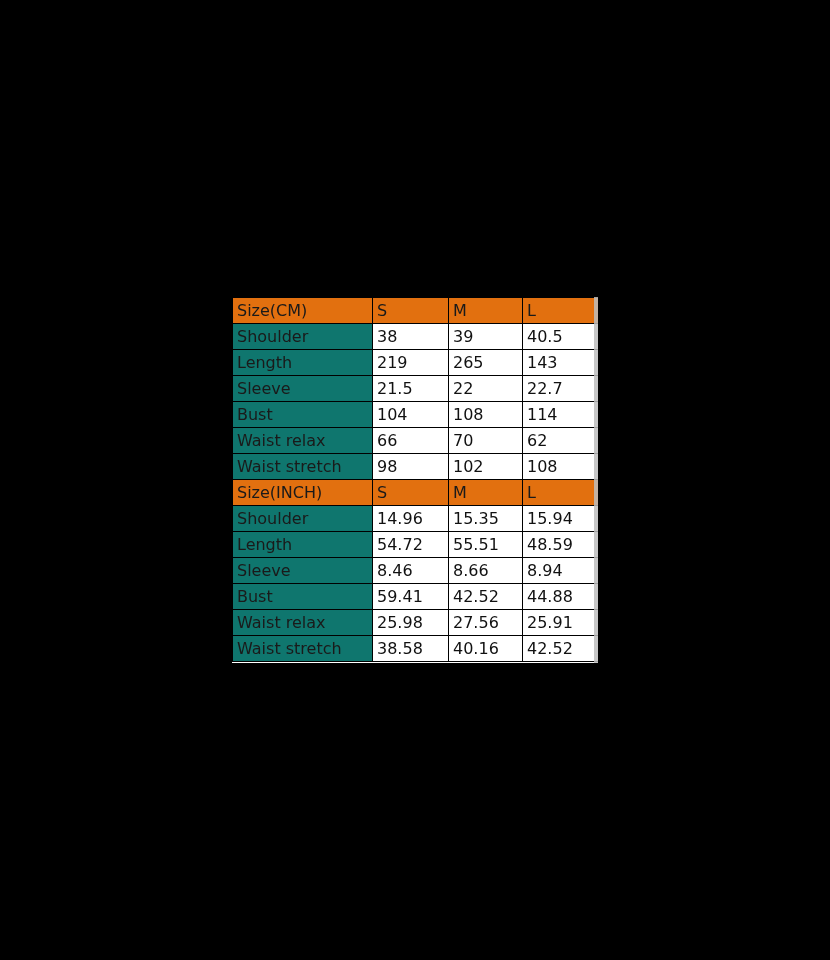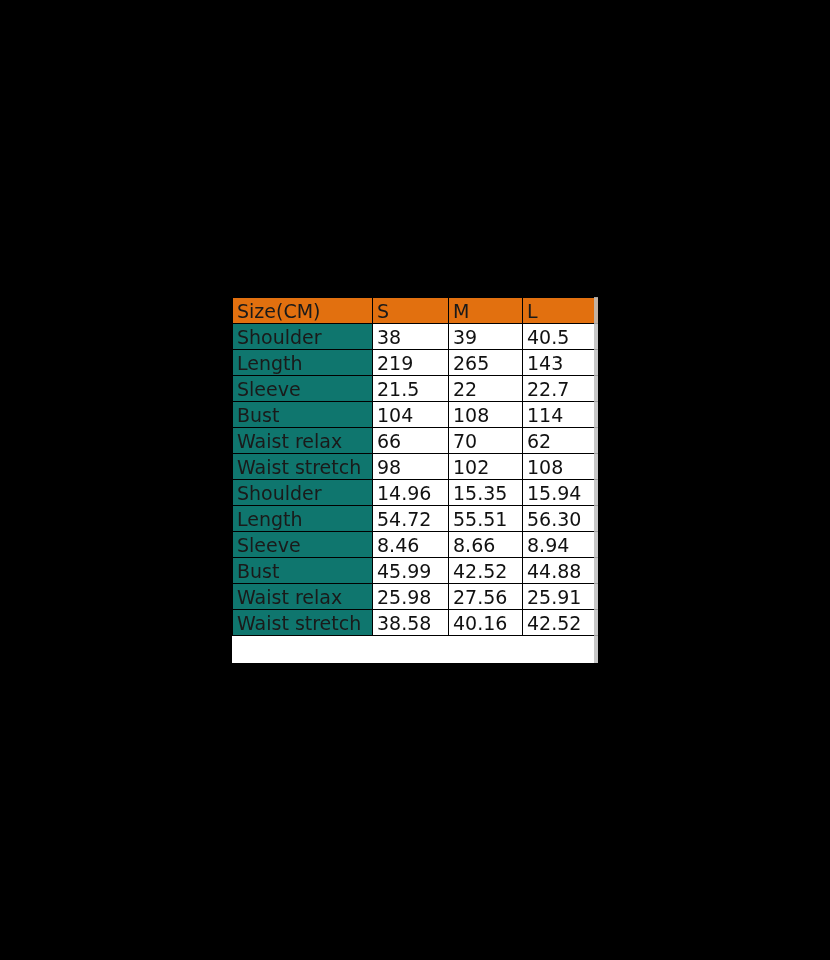--- a/index.html
+++ b/index.html
@@ -35,21 +35,21 @@
   table.size-chart col.c-label { width: 140px; }
   table.size-chart col.c-s     { width: 76px; }
   table.size-chart col.c-m     { width: 74px; }
   table.size-chart col.c-l     { width: 76px; }
 
   table.size-chart td {
     height: 26px;
     box-sizing: border-box;
     border: 1px solid #000000;
     padding: 0 0 0 4px;
-    font-size: 19px;
+    font-size: 16px;
     line-height: 24px;
     color: #111111;
     background: #ffffff;
     white-space: nowrap;
     overflow: hidden;
     vertical-align: middle;
     text-align: left;
     letter-spacing: 0px;
   }
 
@@ -135,42 +135,48 @@
         <td>70</td>
         <td>62</td>
       </tr>
       <tr>
         <td class="label-cell">Waist stretch</td>
         <td>98</td>
         <td>102</td>
         <td>108</td>
       </tr>
 
+      <tr class="section-header">
+        <td class="label-cell">Size(INCH)</td>
+        <td>S</td>
+        <td>M</td>
+        <td>L</td>
+      </tr>
 
       <tr>
         <td class="label-cell">Shoulder</td>
         <td>14.96</td>
         <td>15.35</td>
         <td>15.94</td>
       </tr>
       <tr>
         <td class="label-cell">Length</td>
         <td>54.72</td>
         <td>55.51</td>
-        <td>56.30</td>
+        <td>48.59</td>
       </tr>
       <tr>
         <td class="label-cell">Sleeve</td>
         <td>8.46</td>
         <td>8.66</td>
         <td>8.94</td>
       </tr>
       <tr>
         <td class="label-cell">Bust</td>
-        <td>45.99</td>
+        <td>59.41</td>
         <td>42.52</td>
         <td>44.88</td>
       </tr>
       <tr>
         <td class="label-cell">Waist relax</td>
         <td>25.98</td>
         <td>27.56</td>
         <td>25.91</td>
       </tr>
       <tr>

